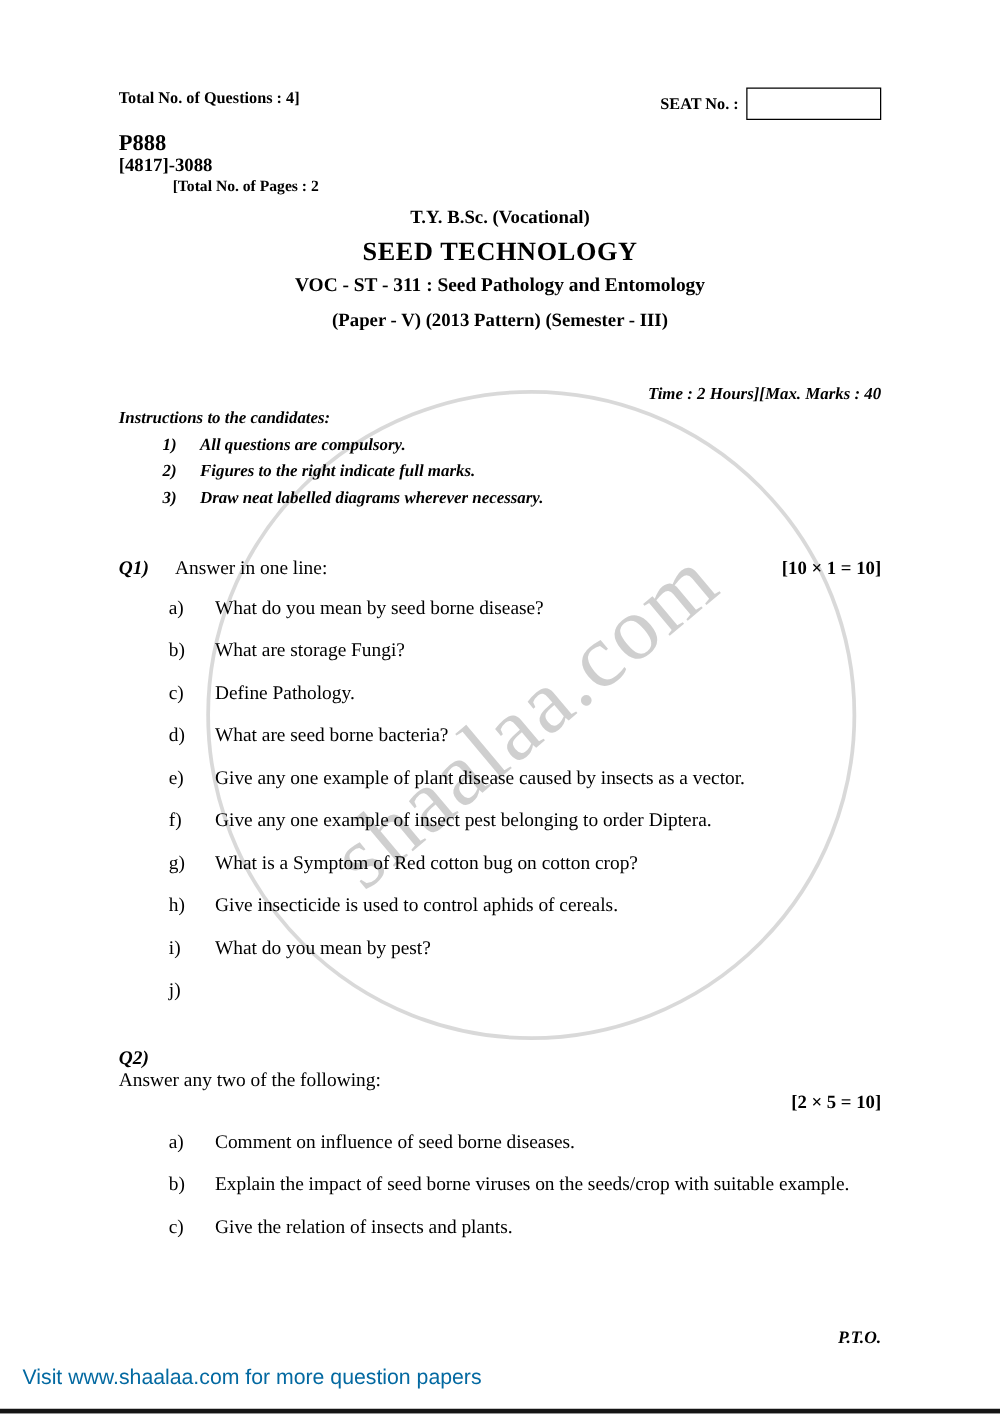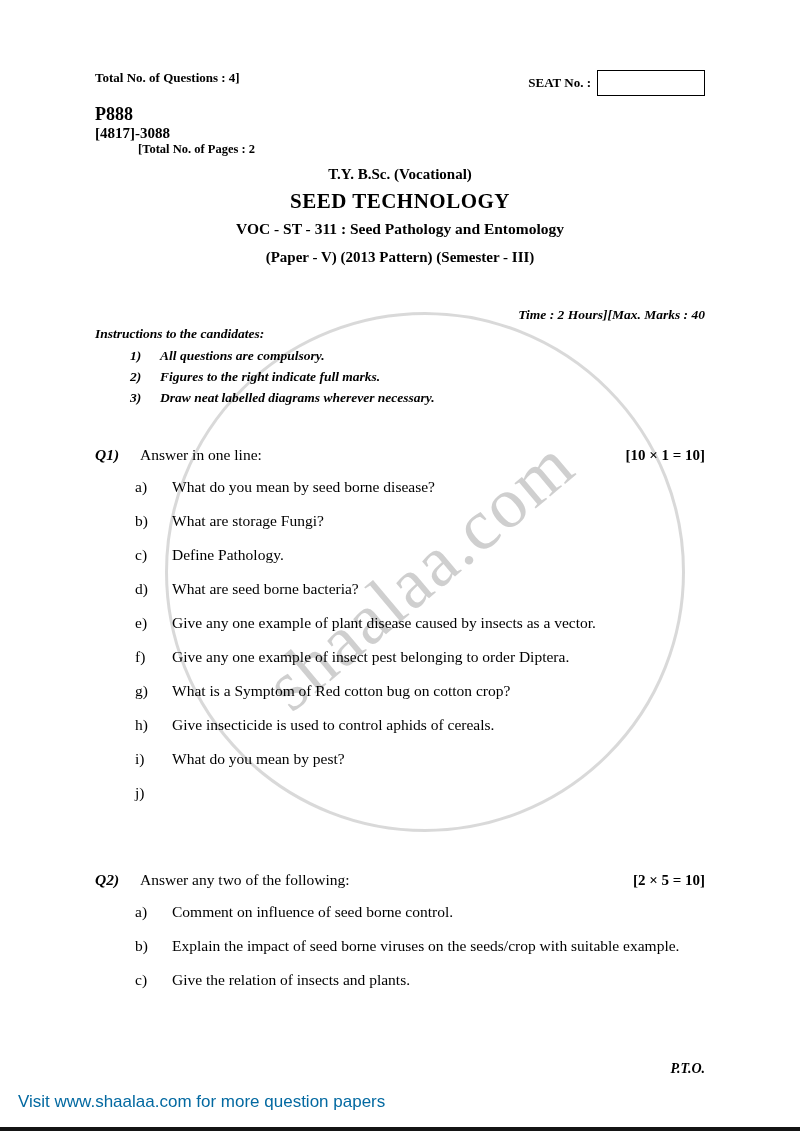--- a/index.html
+++ b/index.html
@@ -63,21 +63,21 @@
   .instr-num { margin-left:35px; width:30px; }
   
   .q-header { display:flex; align-items:baseline; margin-top:38px; }
   .q-num { font-weight:bold; font-style:italic; font-size:15.5px; width:45px; }
   .q-prompt { font-size:15.5px; }
   .q-marks { margin-left:auto; font-weight:bold; font-size:15px; }
   .q-items { margin-top:6px; }
   .q-item { display:flex; font-size:15.5px; line-height:22px; padding:6px 0; }
   .q-letter { margin-left:40px; width:37px; flex:0 0 37px; }
   .q-text { flex:1; }
-  .q2-header { margin-top:61px; }
+  .q2-header { margin-top:28px;flex-direction:column; }
   
   .pto { text-align:right; font-weight:bold; font-style:italic; font-size:14px; margin-top:64px; }
   .site-note {
     position:absolute; z-index:2;
     left:18px; top:1092px;
     font-family:"Liberation Sans", sans-serif;
     font-size:17px; color:#0369a1;
   }
   .scan-edge { position:absolute; z-index:3; left:0; bottom:0; width:100%; height:4px; background:#141414; }
 </style>
@@ -186,21 +186,21 @@
 
     <div>
       <div class="q-header q2-header">
         <span class="q-num">Q2)</span>
         <span class="q-prompt">Answer any two of the following:</span>
         <span class="q-marks">[2 × 5 = 10]</span>
       </div>
       <div class="q-items">
         <div class="q-item">
           <span class="q-letter">a)</span>
-          <span class="q-text">Comment on influence of seed borne control.</span>
+          <span class="q-text">Comment on influence of seed borne diseases.</span>
         </div>
         <div class="q-item">
           <span class="q-letter">b)</span>
           <span class="q-text">Explain the impact of seed borne viruses on the seeds/crop with suitable example.</span>
         </div>
         <div class="q-item">
           <span class="q-letter">c)</span>
           <span class="q-text">Give the relation of insects and plants.</span>
         </div>
       </div>

